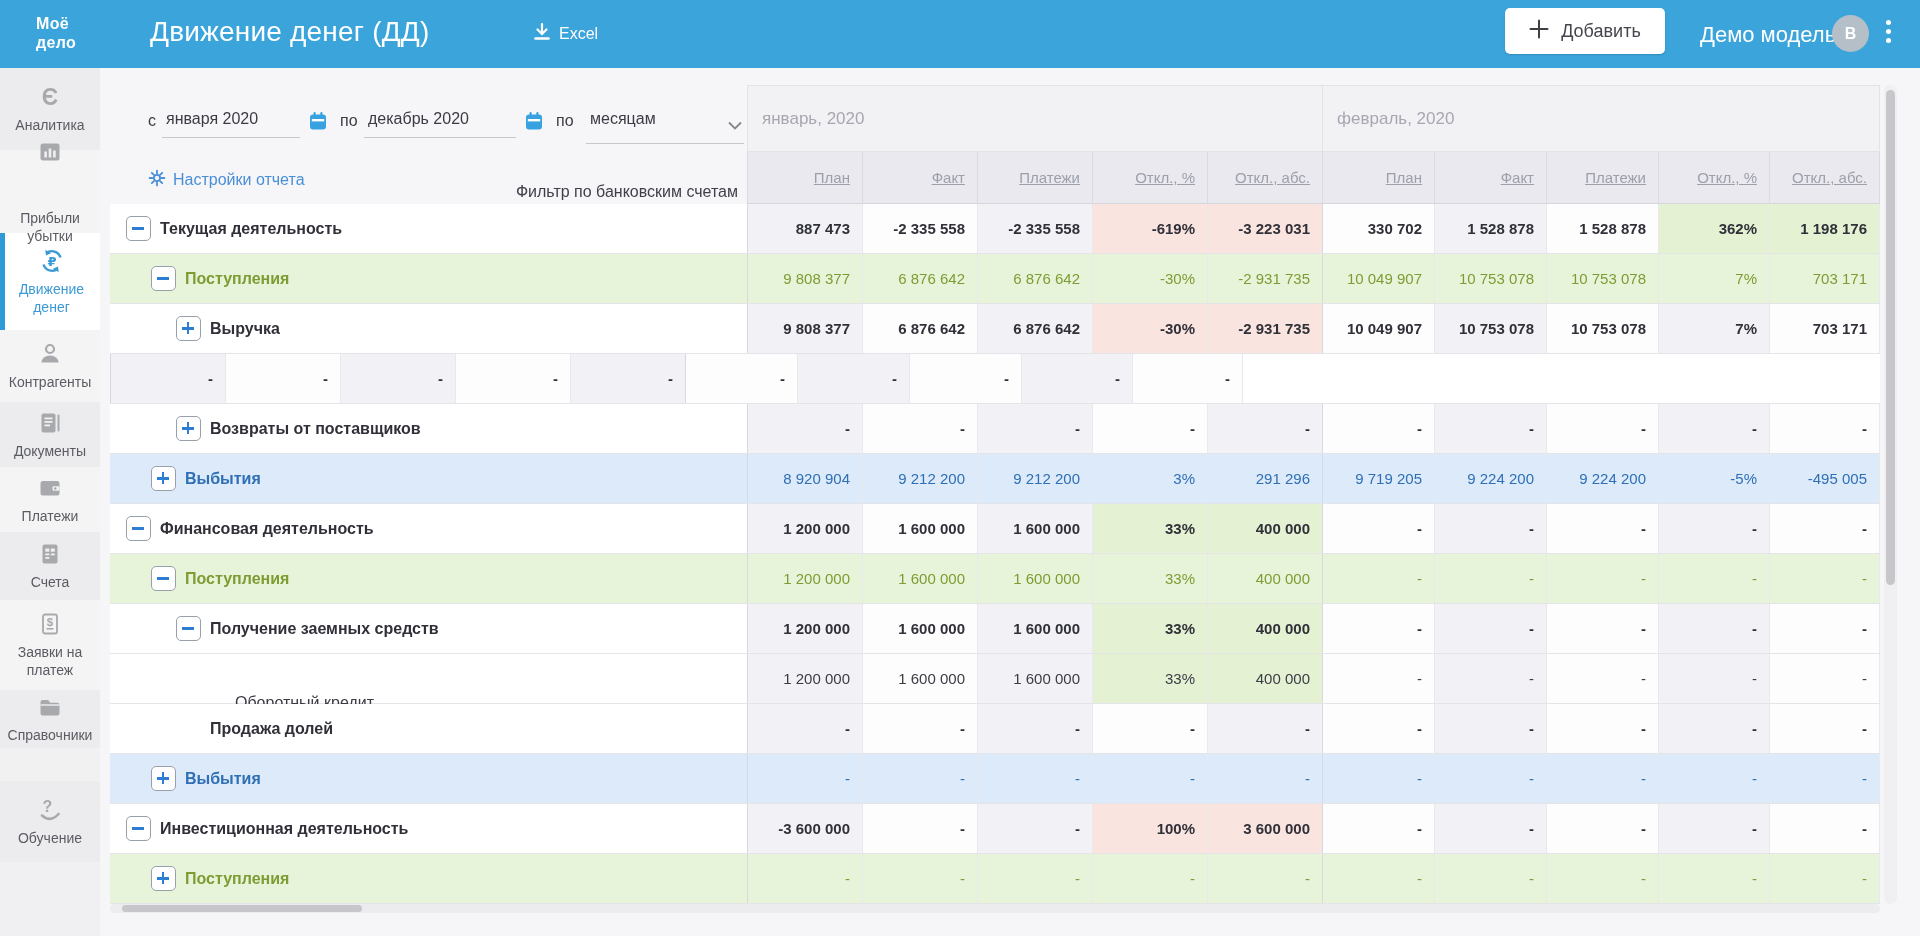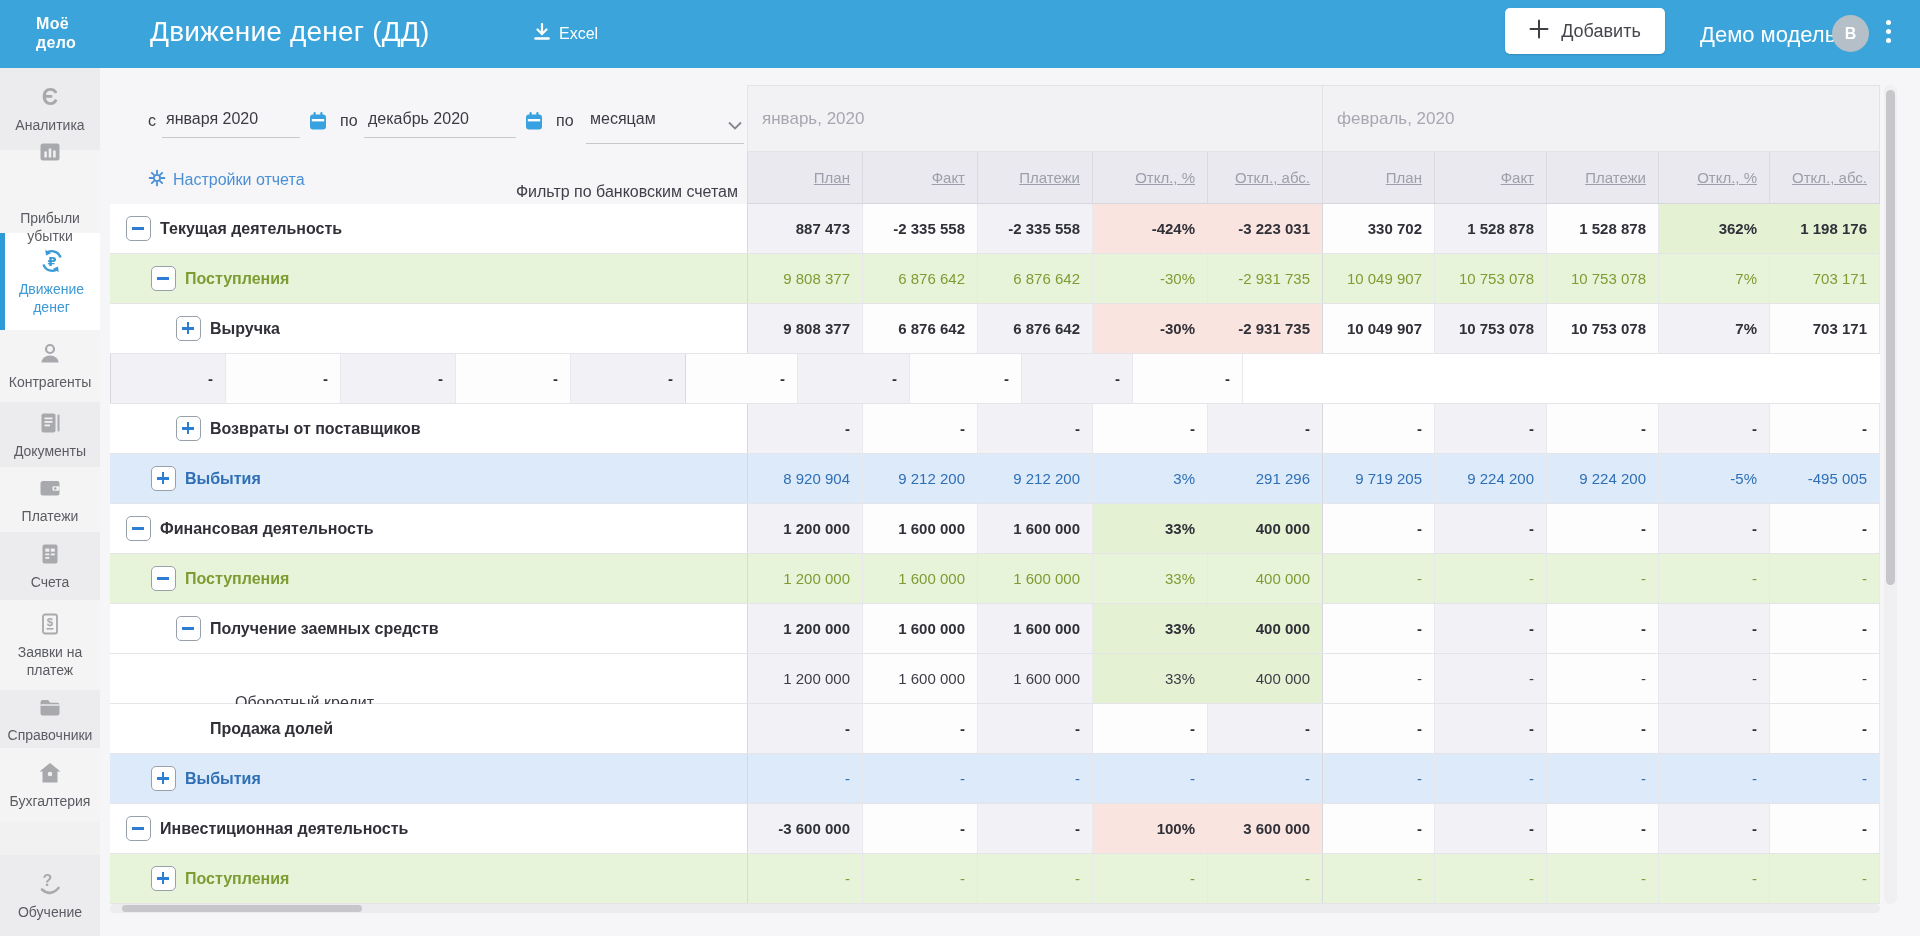--- a/index.html
+++ b/index.html
@@ -196,27 +196,20 @@
           </svg></span>
         <span class="sb-label">Заявки на платеж</span>
       </div>
       <div class="sb-item shade-d" style="height: 58px;">
         <span class="sb-icon"><svg width="26" height="26" viewBox="0 0 26 26" fill="currentColor">
             <path d="M3.5 8.2 a2.2 2.2 0 0 1 2.2 -2.2 h5.4 l2.2 2.7 h7 a2.2 2.2 0 0 1 2.2 2.2 v8.4 a2.2 2.2 0 0 1 -2.2 2.2 h-14.6 a2.2 2.2 0 0 1 -2.2 -2.2 Z"></path>
             <path d="M3.5 11 h19" stroke="#f0f0f1" stroke-width="1.4"></path>
           </svg></span>
         <span class="sb-label">Справочники</span>
       </div>
-      <div class="sb-item shade-l" style="height: 74px;">
-        <span class="sb-icon"><svg width="26" height="26" viewBox="0 0 26 26" fill="currentColor">
-            <path d="M13 3 L23.5 11.5 H20.5 V22.5 H5.5 V11.5 H2.5 Z"></path>
-            <circle cx="13" cy="14" r="2.3" fill="#f0f0f1"></circle>
-          </svg></span>
-        <span class="sb-label">Бухгалтерия</span>
-      </div>
       <div class="sb-gap" style="height: 33px;"></div>
       <div class="sb-item shade-d" style="height: 81px;">
         <span class="sb-icon"><svg width="26" height="26" viewBox="0 0 26 26" fill="currentColor">
             <text x="10.5" y="14.5" font-size="16" font-weight="bold" text-anchor="middle">?</text>
             <path d="M5 18.5 q8.5 7.5 16.5 -1.5" fill="none" stroke="currentColor" stroke-width="2.6" stroke-linecap="round"></path>
           </svg></span>
         <span class="sb-label">Обучение</span>
       </div>
     </div>
 
@@ -289,21 +282,21 @@
       </div>
     <div>
         <div class="t-row bold">
           <div class="t-label">
             <span class="exp" style="margin-left: 16px;"></span>
             <span class="lbl">Текущая деятельность</span>
           </div>
           <div class="t-cell tint strong" style="width: 115px;">887 473</div>
           <div class="t-cell" style="width: 115px;">-2 335 558</div>
           <div class="t-cell tint" style="width: 115px;">-2 335 558</div>
-          <div class="t-cell hl-pink" style="width: 115px;">-424%</div>
+          <div class="t-cell hl-pink" style="width: 115px;">-619%</div>
           <div class="t-cell tint hl-pink" style="width: 115px;">-3 223 031</div>
           <div class="t-cell strong" style="width: 112px;">330 702</div>
           <div class="t-cell tint" style="width: 112px;">1 528 878</div>
           <div class="t-cell" style="width: 112px;">1 528 878</div>
           <div class="t-cell tint hl-green" style="width: 111px;">362%</div>
           <div class="t-cell last hl-green" style="width: 111px;">1 198 176</div>
         </div>
         <div class="t-row row-green">
           <div class="t-label">
             <span class="exp" style="margin-left: 41px;"></span>

